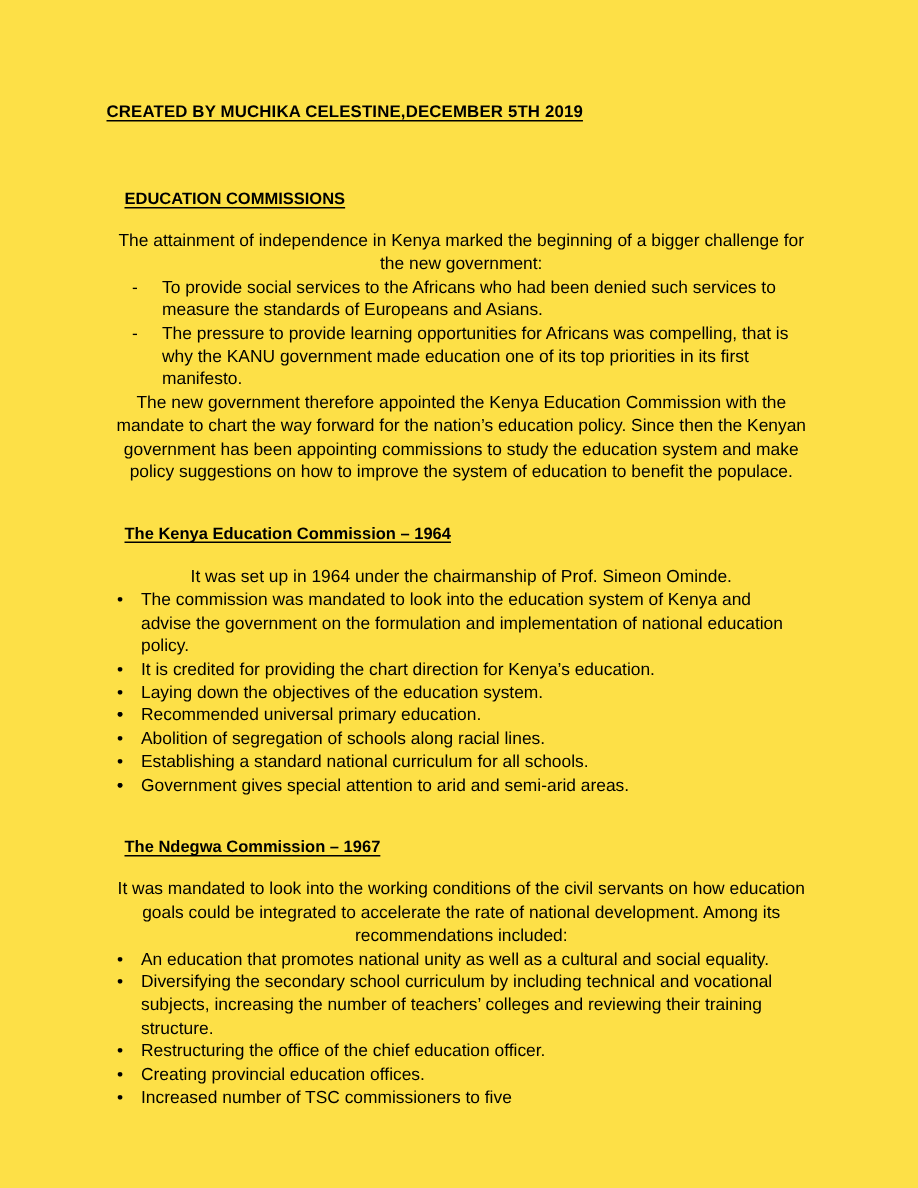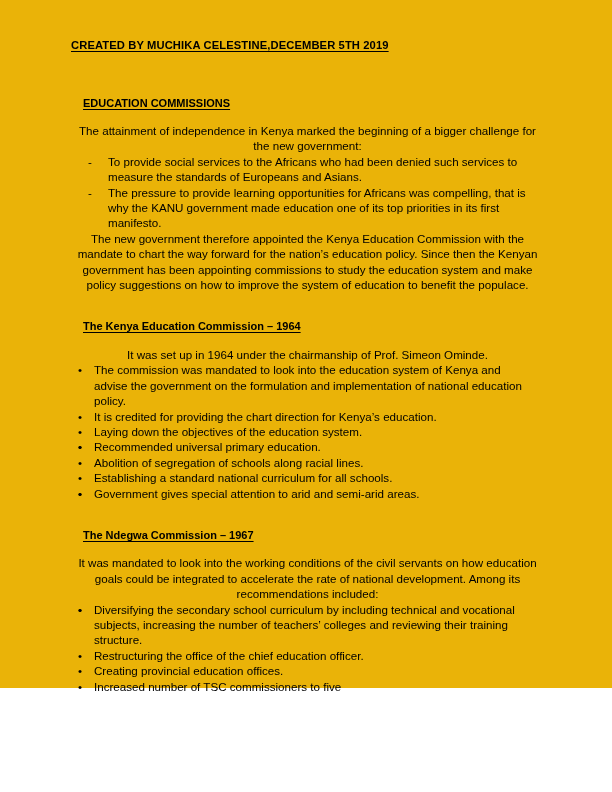--- a/index.html
+++ b/index.html
@@ -11,24 +11,24 @@
     width: 612px;
     height: 792px;
     overflow: hidden;
     font-family: "Liberation Sans", sans-serif;
     color: #000000;
     -webkit-font-smoothing: antialiased;
   }
   .page {
     position: relative;
     width: 612px;
-    height: 688px;
-    background: #eab308;
+    height: 792px;
+    background: #fde047;
     box-sizing: border-box;
-    padding: 36px 68px 0 71px;
+    padding: 66px 68px 0 71px;
   }
   .doc-title {
     font-size: 11.2px;
     font-weight: bold;
     text-decoration: underline;
     text-underline-offset: 2px;
     letter-spacing: 0.01em;
     line-height: 15.6px;
     margin: 0;
     white-space: nowrap;
@@ -171,20 +171,21 @@
   <div class="spacer-md"></div>
 
   <div class="block">
     <div class="heading-line">
       <span class="section-heading">The Ndegwa Commission – 1967</span>
     </div>
     <p class="para">It was mandated to look into the working conditions of the civil servants on how education goals could be integrated to accelerate the rate of national development. Among its recommendations included:</p>
     <ul class="bullet-list">
       <li>
         <span class="bullet-marker">•</span>
+        <span>An education that promotes national unity as well as a cultural and social equality.</span>
       </li>
       <li>
         <span class="bullet-marker">•</span>
         <span>Diversifying the secondary school curriculum by including technical and vocational subjects, increasing the number of teachers’ colleges and reviewing their training structure.</span>
       </li>
       <li>
         <span class="bullet-marker">•</span>
         <span>Restructuring the office of the chief education officer.</span>
       </li>
       <li>

